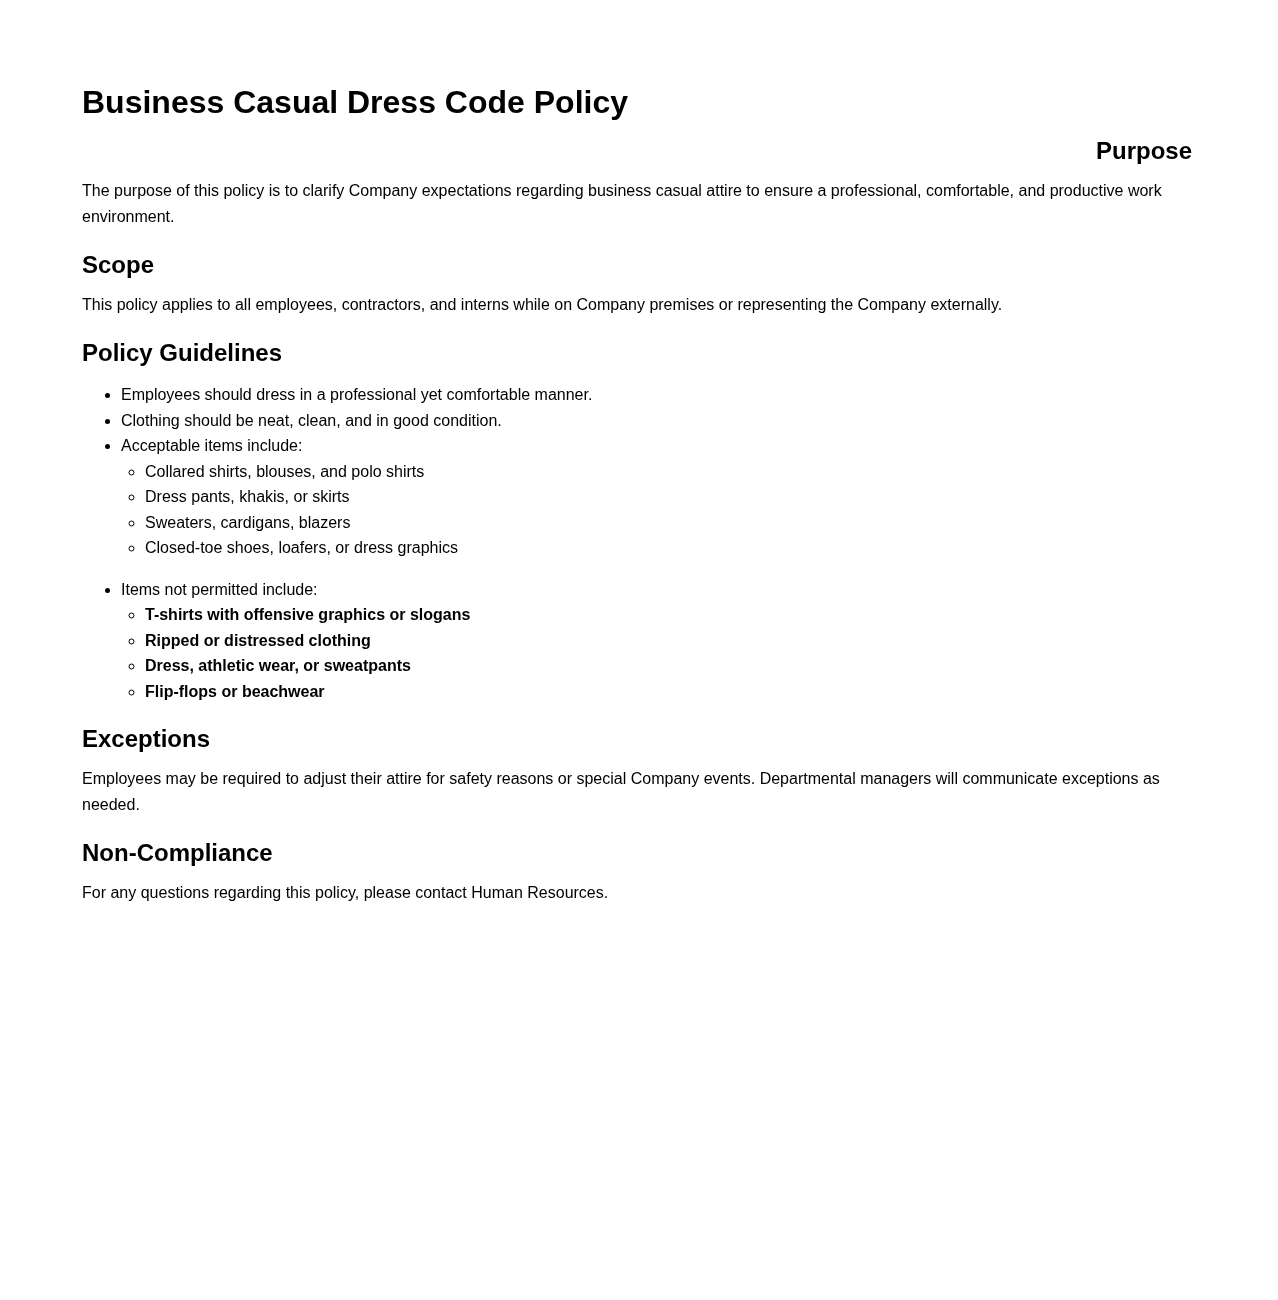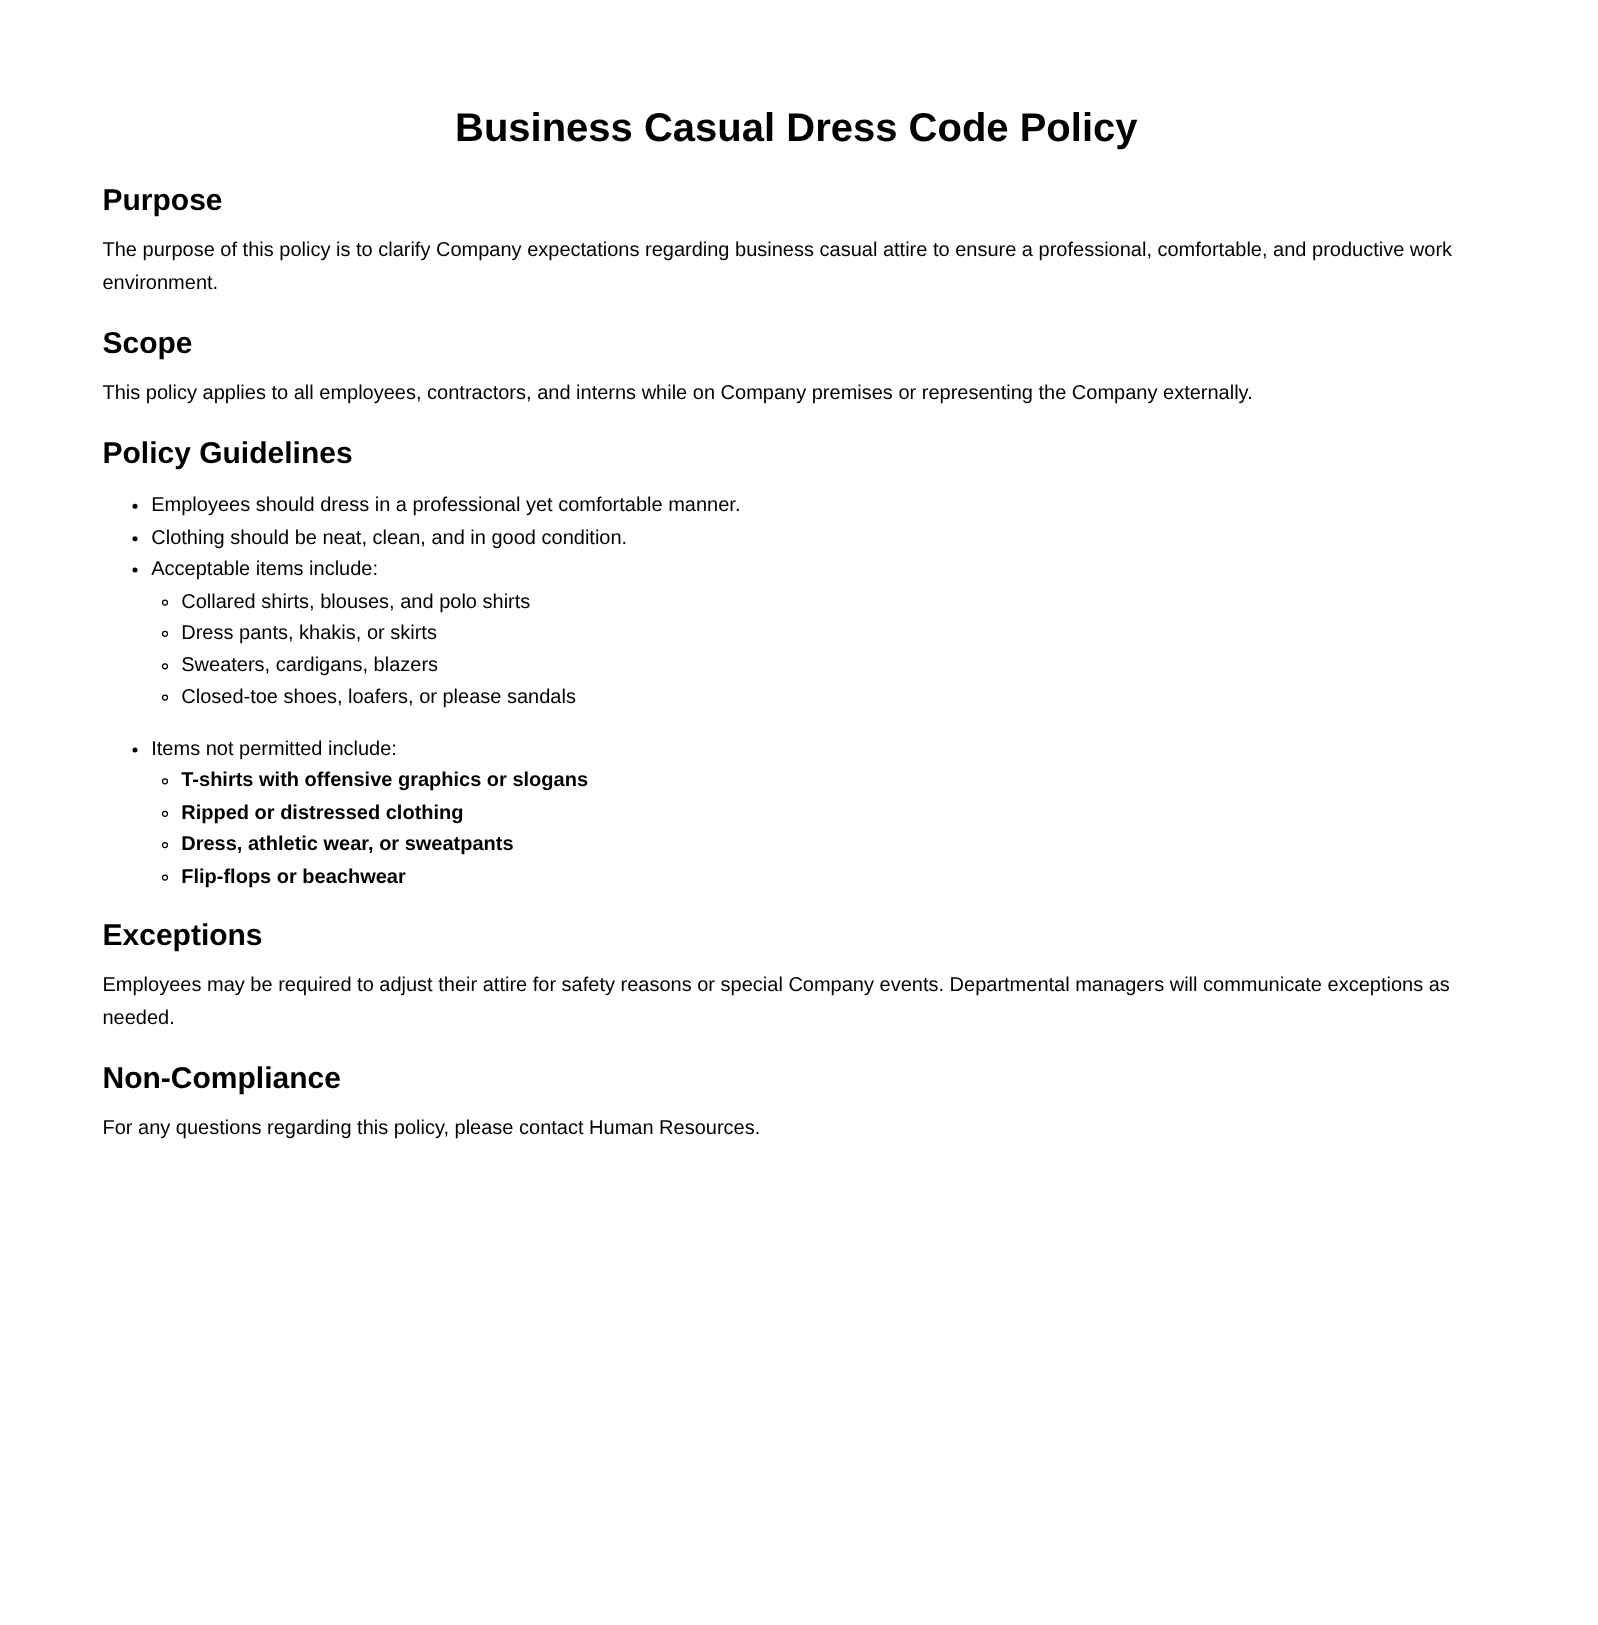--- a/index.html
+++ b/index.html
@@ -2,24 +2,24 @@
 <html><head>
   <meta charset="utf-8">
   <style>
     html, body { margin: 0; padding: 0; background: #ffffff; }
     body {
       width: 1278px; height: 1300px; overflow: hidden;
       font-family: "Liberation Sans", sans-serif;
       color: #000000;
     }
     .doc { position: absolute; left: 82px; top: 82px; width: 1110px; }
-    h1 { font-size: 32px; font-weight: bold; margin: 0; line-height: 40px; text-align: center; }
+    h1 { font-size: 32px; font-weight: bold; margin: 0; line-height: 40px; }
     h2 { font-size: 24px; font-weight: bold; margin: 0; line-height: 30px; }
     p { font-size: 16px; line-height: 26px; margin: 0; }
-    .h-purpose { margin-top: 24px; }
+    .h-purpose { margin-top: 14px; text-align: right; }
     .p-after-h { margin-top: 12px; }
     .sec { margin-top: 20px; }
     ul { margin: 15px; padding-left: 24px; font-size: 16px; line-height: 25.5px; }
     ul.top { list-style-type: disc; margin-top: 14px; }
     ul.sub { list-style-type: circle; padding-left: 24px; margin: 0 0 16px 0; }
     ul.sub.last { margin-bottom: 0; font-weight: bold; }
   </style>
 </head>
 <body>
 
@@ -35,21 +35,21 @@
   <h2 class="sec">Policy Guidelines</h2>
   <ul class="top">
     <li>Employees should dress in a professional yet comfortable manner.</li>
     <li>Clothing should be neat, clean, and in good condition.</li>
     <li>
       <span>Acceptable items include:</span>
       <ul class="sub">
         <li>Collared shirts, blouses, and polo shirts</li>
         <li>Dress pants, khakis, or skirts</li>
         <li>Sweaters, cardigans, blazers</li>
-        <li>Closed-toe shoes, loafers, or please sandals</li>
+        <li>Closed-toe shoes, loafers, or dress graphics</li>
       </ul>
     </li>
     <li>
       <span>Items not permitted include:</span>
       <ul class="sub last">
         <li>T-shirts with offensive graphics or slogans</li>
         <li>Ripped or distressed clothing</li>
         <li>Dress, athletic wear, or sweatpants</li>
         <li>Flip-flops or beachwear</li>
       </ul>

